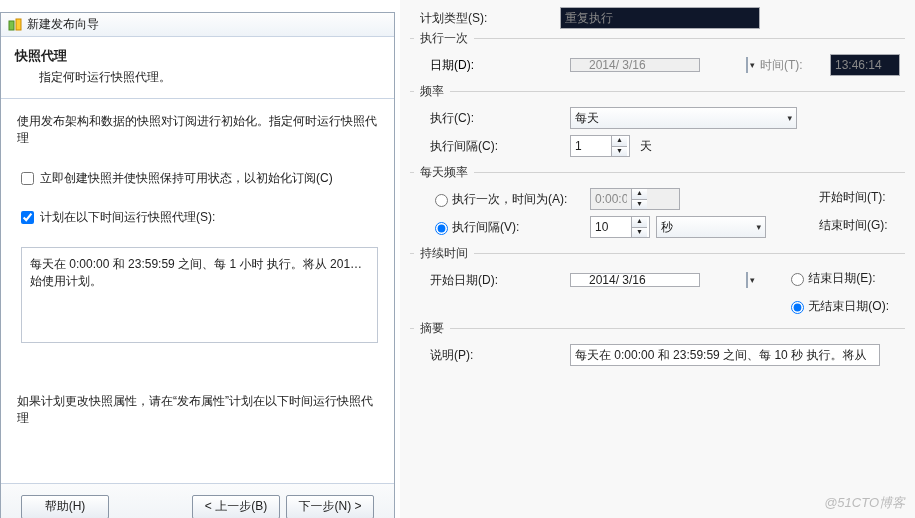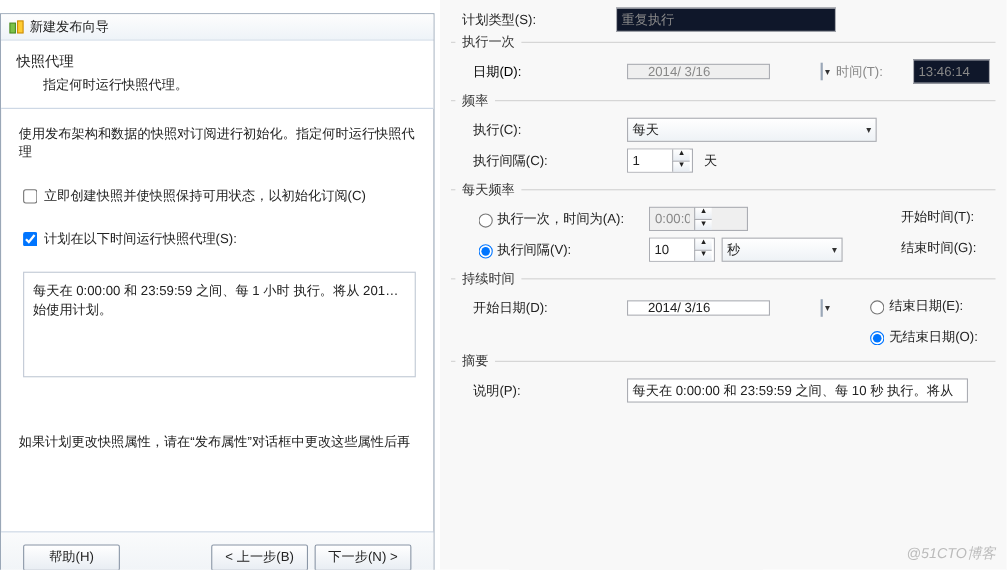--- a/index.html
+++ b/index.html
@@ -1,21 +1,21 @@
 <!DOCTYPE html>
 <html><head>
 <meta charset="utf-8">
 <style>
   *{box-sizing:border-box;font-family:"Microsoft YaHei","SimSun",Arial,sans-serif;font-size:12px;color:#222}
   body{margin:0;background:#fff;width:915px;height:518px;overflow:hidden;position:relative}
   .left{position:absolute;left:0;top:12px;width:395px;height:518px;border:1px solid #9aa7b7;background:#fff}
   .titlebar{height:24px;background:linear-gradient(#fdfdfd,#eef3f8);border-bottom:1px solid #c9d4e3;display:flex;align-items:center;padding:0 6px}
   .titlebar svg{margin-right:4px}
   .hdr{background:#fff;padding:10px 14px 12px;border-bottom:1px solid #c9d4e3}
-  .hdr .t{font-weight:normal;font-size:13px}
+  .hdr .t{font-weight:bold;font-size:13px}
   .hdr .s{margin:4px 0 0 24px}
   .body{padding:14px 16px 0 16px;height:380px}
   .intro{margin-bottom:22px}
   .chk{display:flex;align-items:center;margin:20px 0}
   .chk input{margin-right:6px}
   .plan{border:1px solid #c0c8d4;height:96px;padding:8px;margin:8px 0 0 4px;background:#fff;overflow:hidden}
   .hint{margin-top:50px}
   .btnbar{position:absolute;left:0;bottom:0;width:100%;height:46px;border-top:1px solid #c9d4e3;display:flex;align-items:center;padding:0 20px;gap:6px;background:linear-gradient(#fafbfc,#eef2f6)}
   .btnbar .sp{flex:1}
   .btn{min-width:88px;height:24px;border:1px solid #8a96a6;background:linear-gradient(#fff,#e8edf3);border-radius:2px;cursor:pointer;display:inline-flex;align-items:center;justify-content:center;padding:0 8px}
@@ -70,21 +70,21 @@
     <div class="intro">使用发布架构和数据的快照对订阅进行初始化。指定何时运行快照代理</div>
     <label class="chk">
       <input type="checkbox" style="">
       <span>立即创建快照并使快照保持可用状态，以初始化订阅(C)</span>
     </label>
     <label class="chk">
       <input type="checkbox" checked="" style="">
       <span>计划在以下时间运行快照代理(S):</span>
     </label>
     <div class="plan">每天在 0:00:00 和 23:59:59 之间、每 1 小时 执行。将从 201… 始使用计划。</div>
-    <div class="hint">如果计划更改快照属性，请在“发布属性”对话框中更改这些属性后再</div>
+    <div class="hint">如果计划更改快照属性，请在“发布属性”计划在以下时间运行快照代理</div>
   </div>
   <div class="btnbar">
     <button class="btn">帮助(H)</button>
     <span class="sp"></span>
     <button class="btn">&lt; 上一步(B)</button>
     <button class="btn">下一步(N) &gt;</button>
   </div>
 </div>
 
 <div class="right">

